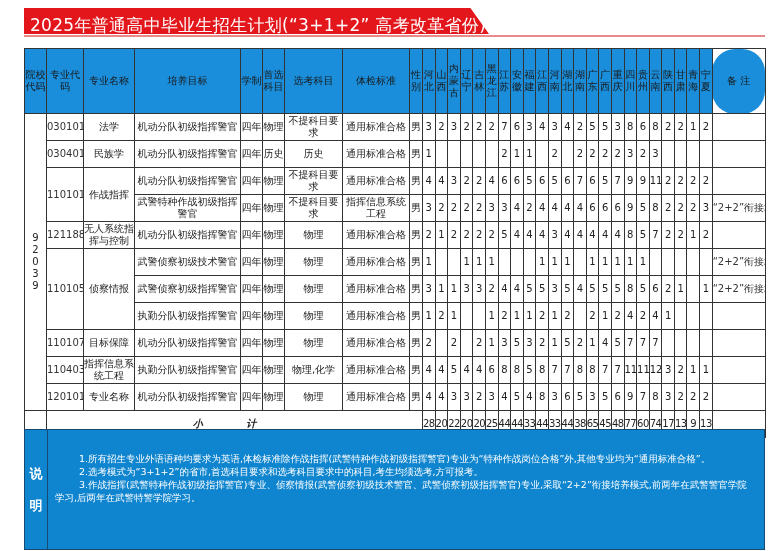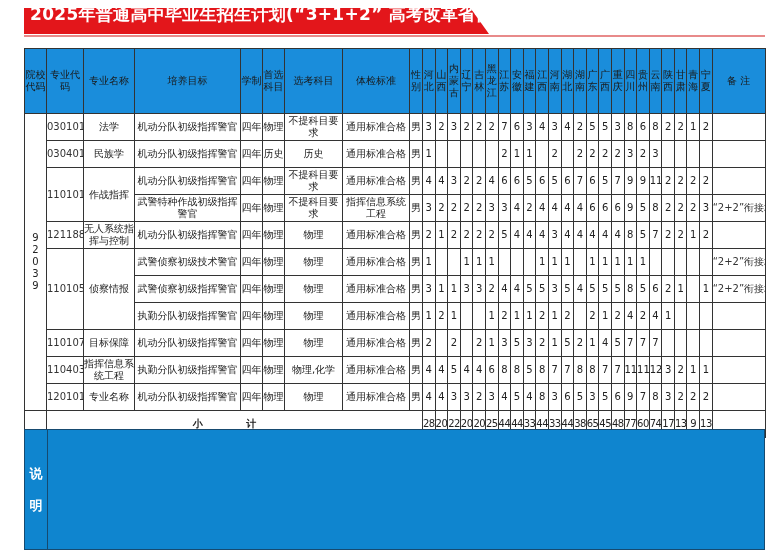--- a/index.html
+++ b/index.html
@@ -1,34 +1,34 @@
 <!DOCTYPE html>
 <html><head>
 <meta charset="utf-8">
 <style>
   html,body{margin:0;padding:0;background:#ffffff;}
   body{width:780px;height:551px;overflow:hidden;position:relative;font-family:"DejaVu Sans",sans-serif;color:#222;}
   .banner{position:absolute;left:24px;top:8px;height:26px;width:465px;background:#e3161b;
     clip-path:polygon(0 0,96% 0,100% 100%,0 100%);}
-  .banner-text{position:absolute;left:30px;top:3px;font-size:17px;font-weight:bold;color:#fff;letter-spacing:0.3px;white-space:nowrap;}
+  .banner-text{position:absolute;left:30px;top:14px;font-size:17px;font-weight:normal;color:#fff;letter-spacing:0.3px;white-space:nowrap;}
   .rule{position:absolute;left:24px;top:35px;width:741px;height:2px;background:#e88a8a;}
   table.plan{position:absolute;left:24px;top:48px;border-collapse:collapse;table-layout:fixed;width:741px;}
   table.plan td, table.plan th{border:1px solid #333;padding:0;text-align:center;vertical-align:middle;font-size:10px;line-height:12px;overflow:hidden;}
   table.plan thead th{background:#1a8ddb;color:#1a1a1a;font-weight:normal;height:64px;}
   th.big{font-size:11.5px;}
   th.vert{font-size:11px;line-height:12px;}
   th.prov{font-size:9px;line-height:10px;}
-  th.remark{font-size:13px;font-weight:bold;}
+  th.remark{font-size:13px;font-weight:bold;border-radius:23px;}
   tbody td{height:26px;background:#fff;}
   td.code{font-size:10px;color:#333;}
   td.num{font-size:10.5px;}
   td.note{font-size:6px;line-height:7px;white-space:nowrap;color:#333;}
   td.school{font-size:12px;line-height:14px;margin-left:28px;}
   td.tot{font-size:9px;letter-spacing:-0.5px;margin-top:47px;}
-  td.subtotal-label{font-size:13px;font-weight:bold;letter-spacing:20px;}
+  td.subtotal-label{font-size:13px;font-weight:bold;letter-spacing:20px;font-style:italic;}
   .small2{font-size:8.5px;line-height:10px;}
   .explain{position:absolute;left:24px;top:429px;width:741px;height:121px;background:#0f85cf;border:1px solid #164a70;box-sizing:border-box;}
   .explain-label{position:absolute;left:0;top:0;width:22px;height:119px;border-right:1px solid #164a70;color:#fff;font-weight:bold;font-size:13px;display:flex;flex-direction:column;justify-content:center;align-items:center;gap:14px;}
   .explain-body{position:absolute;left:30px;top:22px;width:700px;color:#fff;font-size:9.5px;line-height:13px;}
   .explain-body p{margin:0;}
   .indent{text-indent:24px;}
 </style>
 </head>
 <body>
 
@@ -508,13 +508,18 @@
         <td></td>
       </tr>
     </tbody>
 </table>
 
 <div class="explain">
   <div class="explain-label">
     <span>说</span>
     <span>明</span>
   </div>
+  <div class="explain-body">
+    <p class="indent">1.所有招生专业外语语种均要求为英语,体检标准除作战指挥(武警特种作战初级指挥警官)专业为“特种作战岗位合格”外,其他专业均为“通用标准合格”。</p>
+    <p class="indent">2.选考模式为“3+1+2”的省市,首选科目要求和选考科目要求中的科目,考生均须选考,方可报考。</p>
+    <p class="indent">3.作战指挥(武警特种作战初级指挥警官)专业、侦察情报(武警侦察初级技术警官、武警侦察初级指挥警官)专业,采取“2+2”衔接培养模式,前两年在武警警官学院学习,后两年在武警特警学院学习。</p>
+  </div>
 </div>
 
 </body></html>

